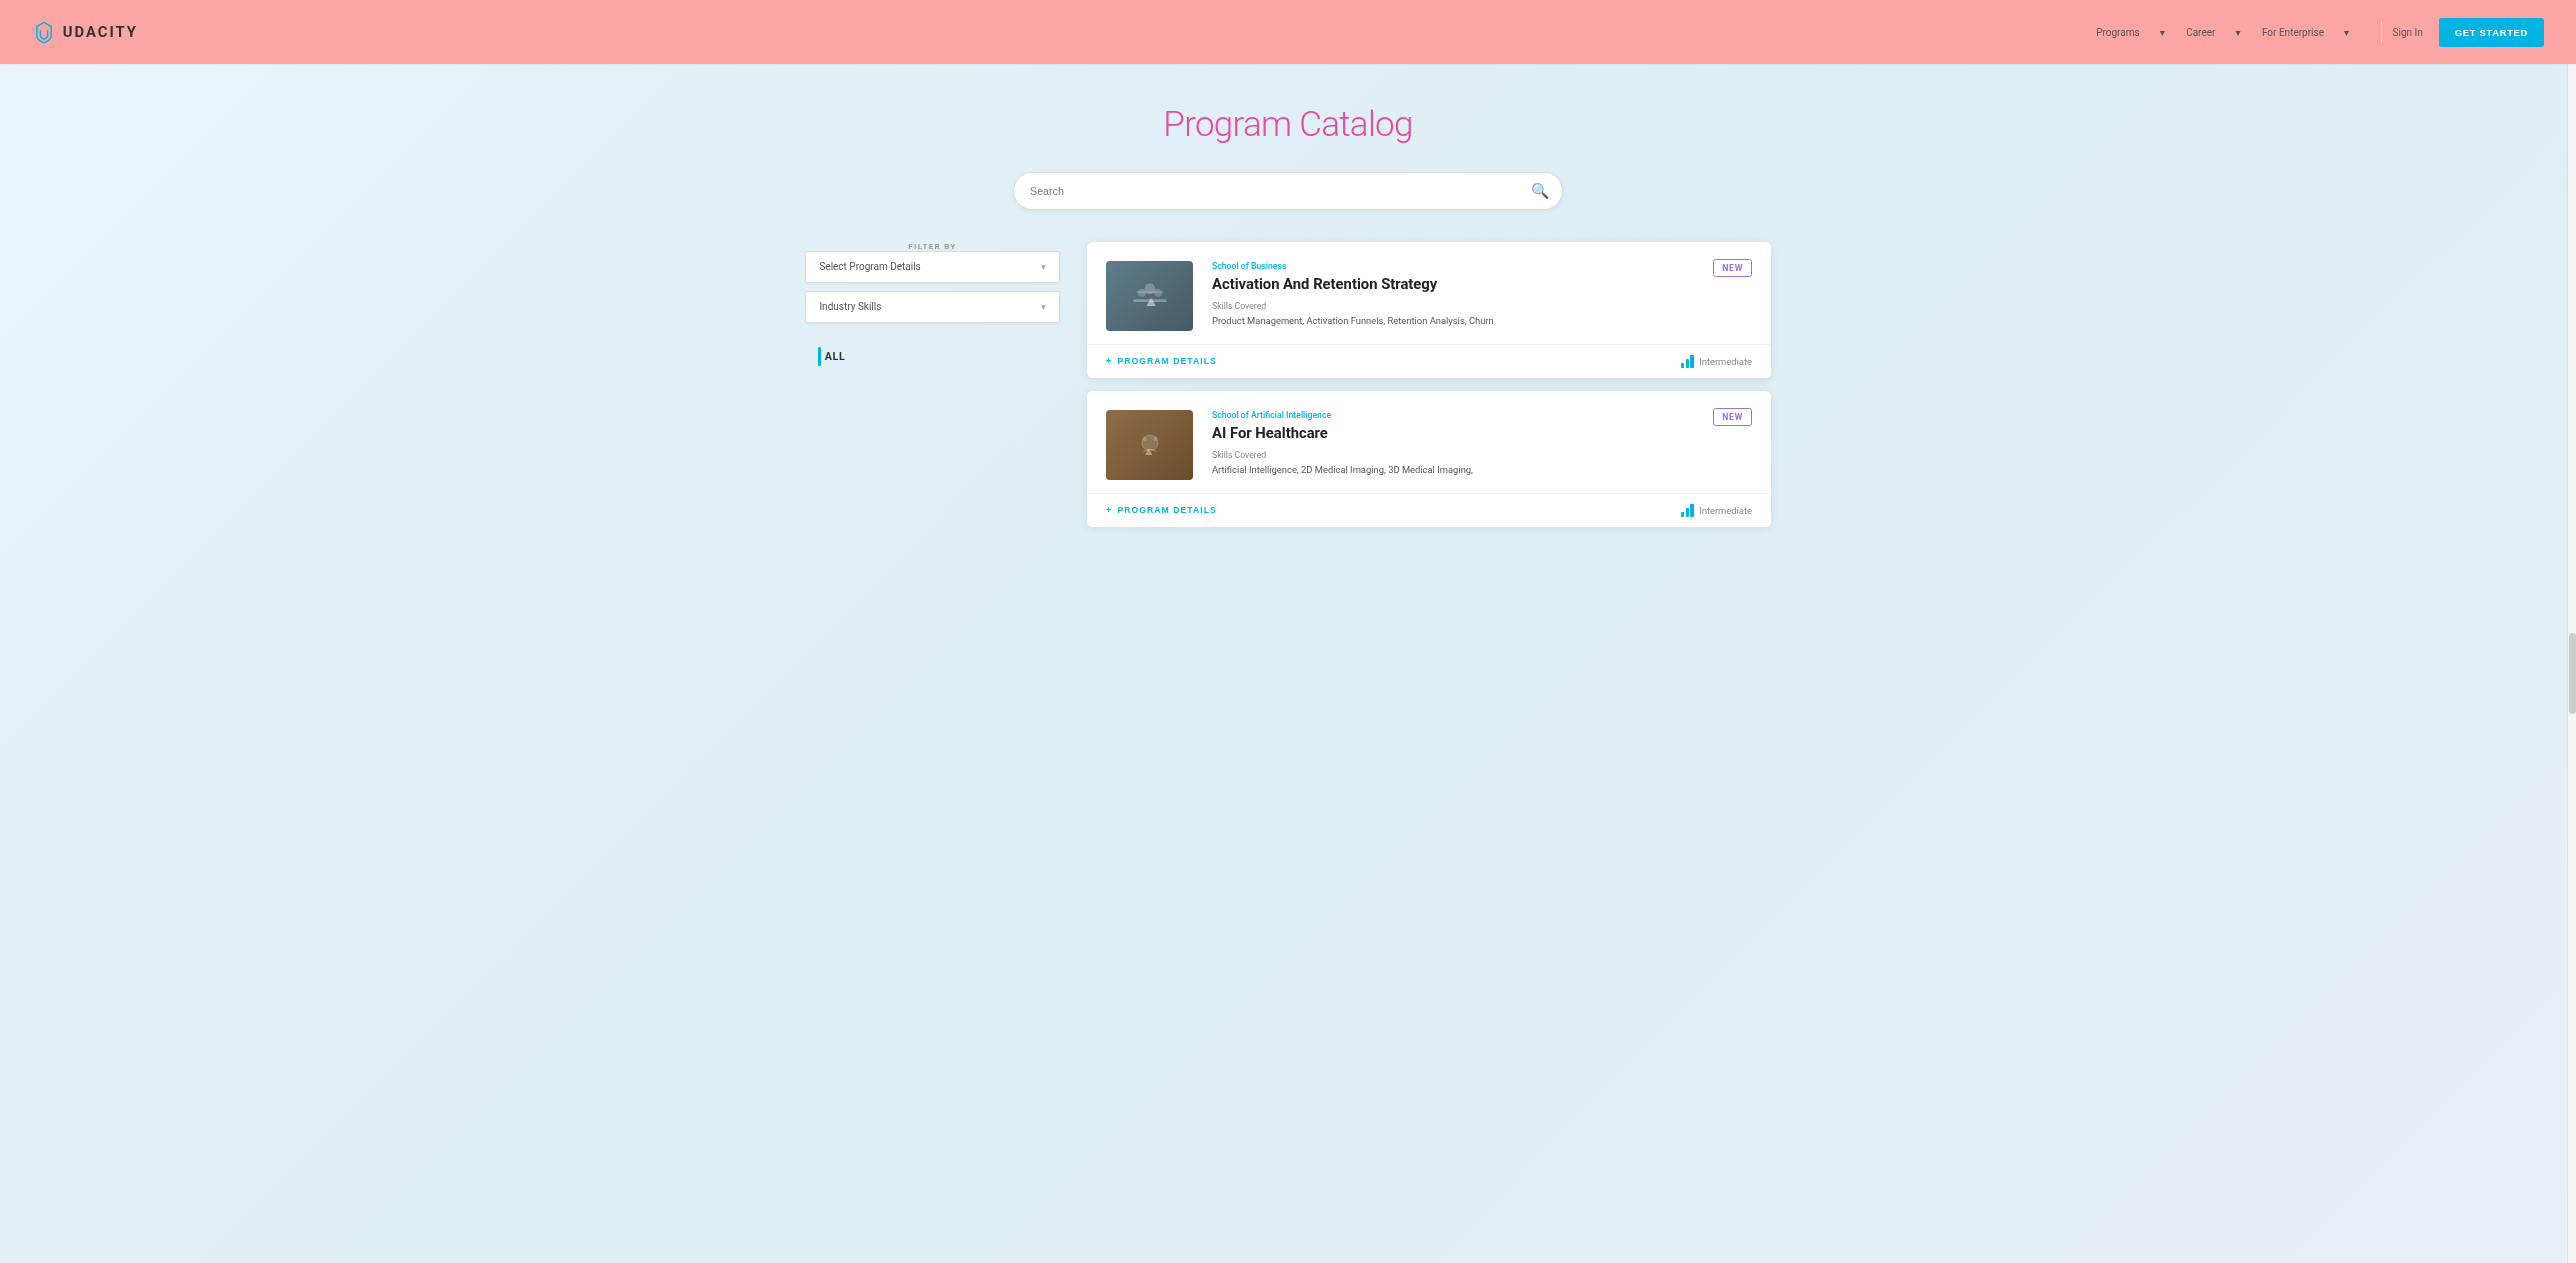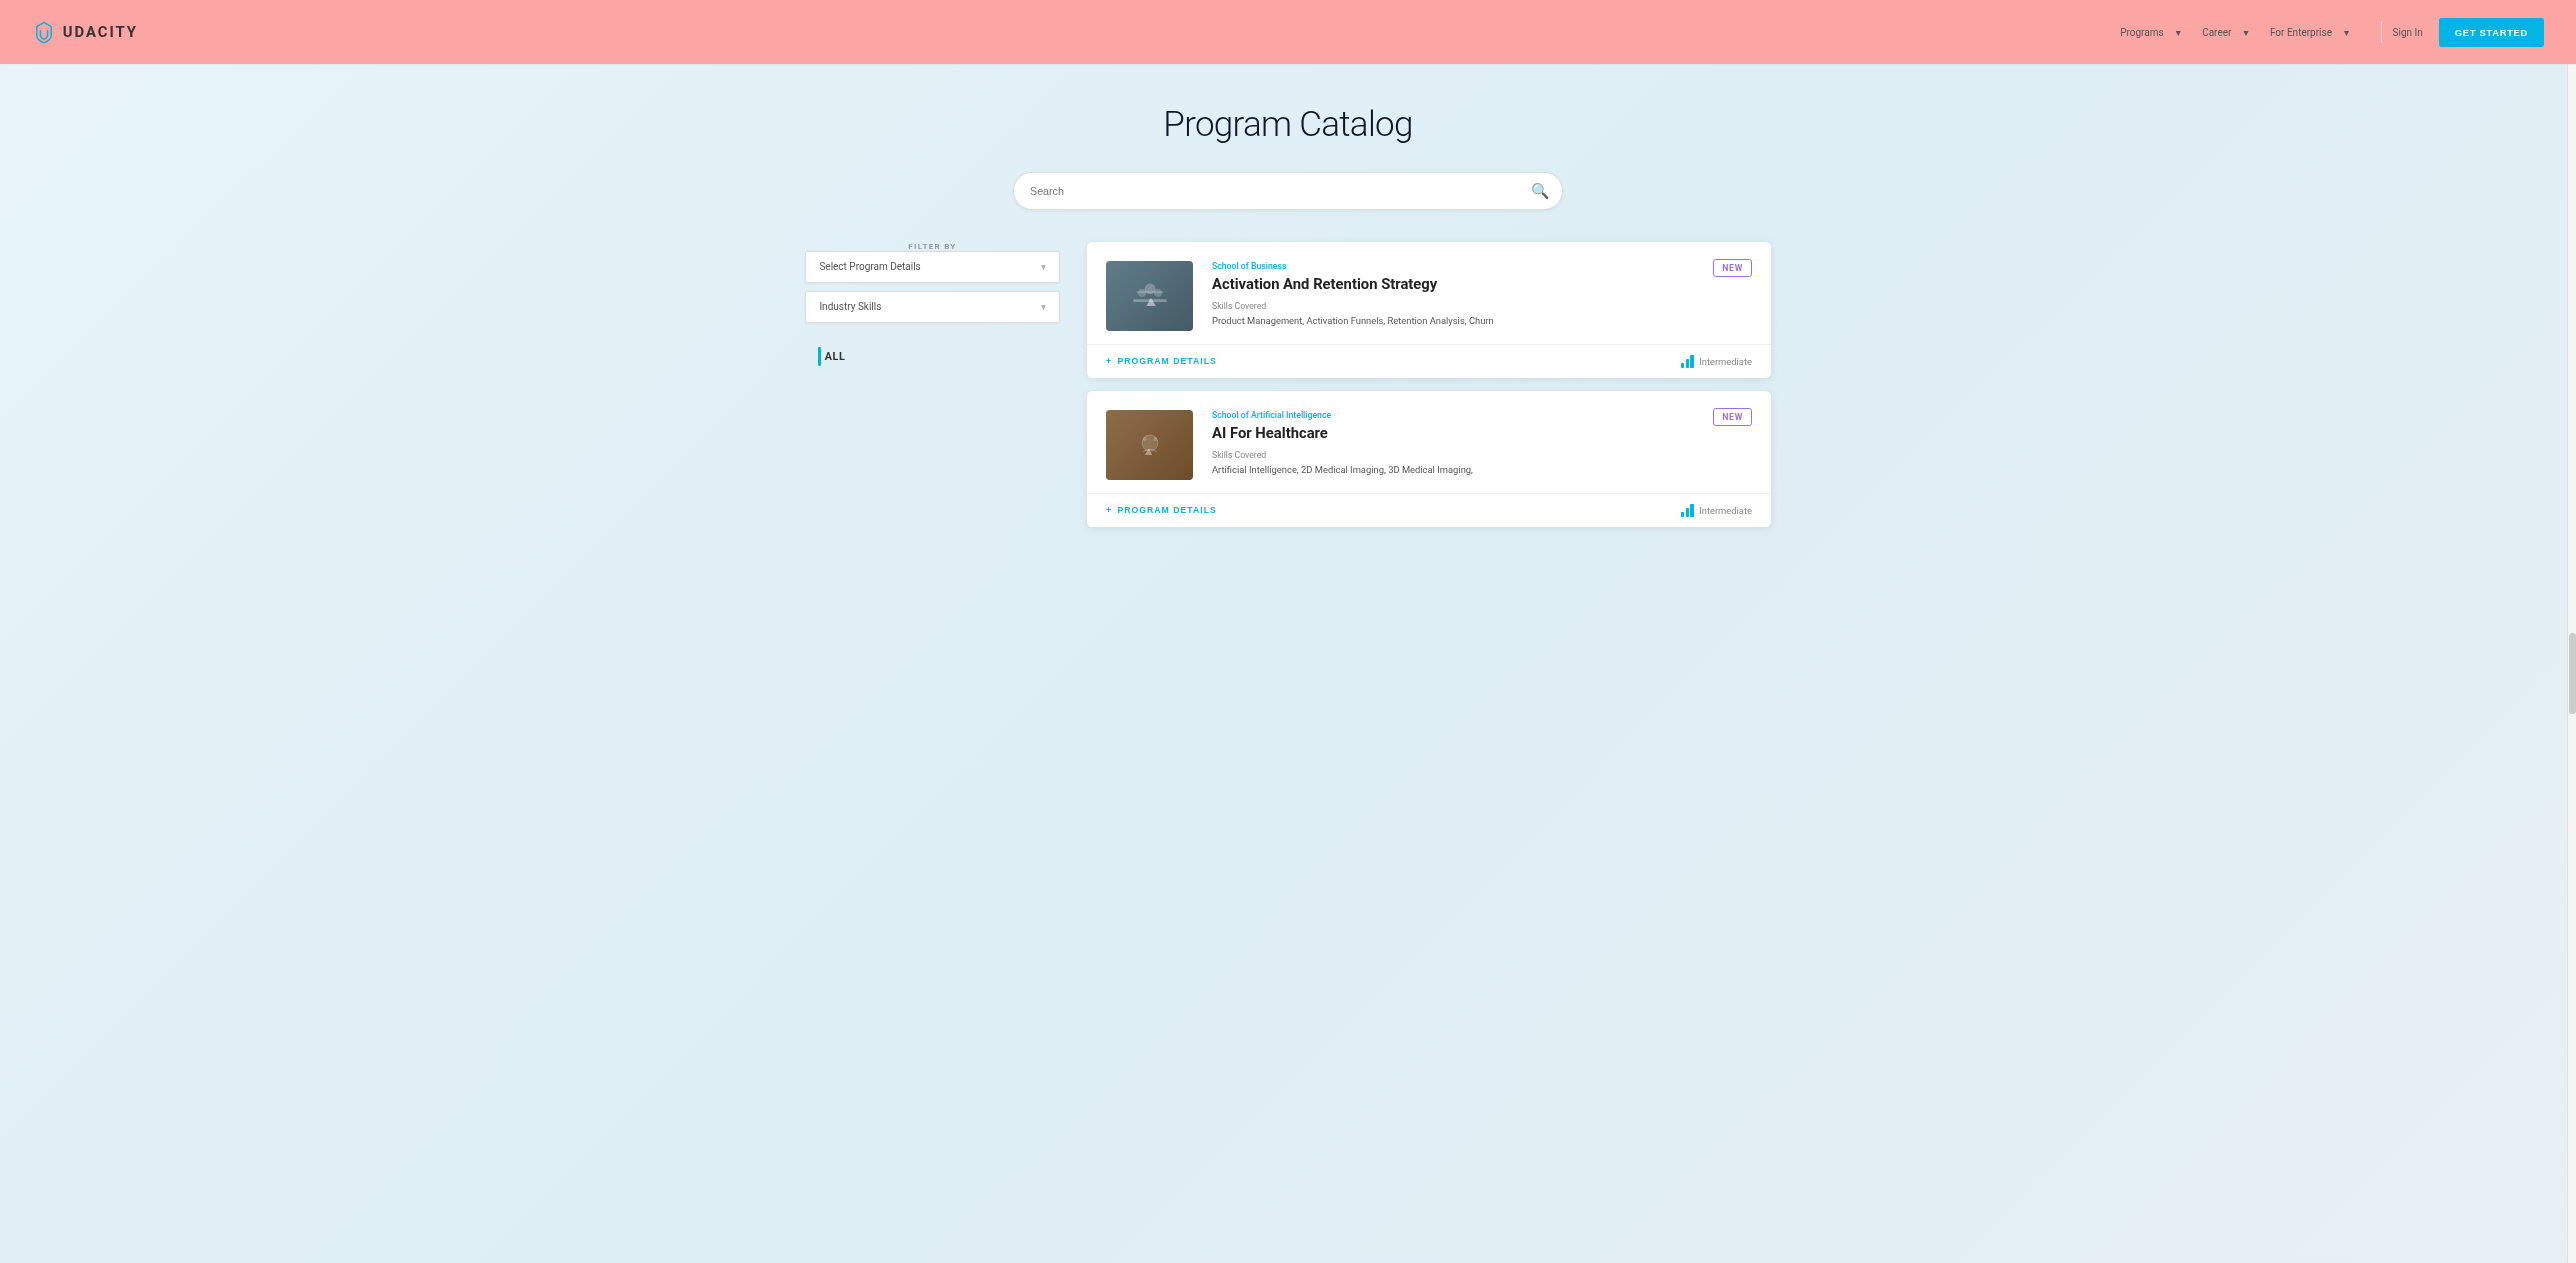--- a/index.html
+++ b/index.html
@@ -43,21 +43,21 @@
       align-items: center;
       gap: 21.5px;
       margin-right: 21.5px;
     }
     .nav-link {
       font-size: 10px;
       color: #555;
       cursor: pointer;
       display: flex;
       align-items: center;
-      gap: 12px;
+      gap: 20px;
     }
     .nav-divider {
       width: 0.7px;
       height: 21.5px;
       background: #ddd;
       margin: 0 10.7px;
     }
     .nav-right {
       display: flex;
       align-items: center;
@@ -84,21 +84,21 @@
     
     .main-content {
       padding: 40px 32px 32px;
     }
 
     
     .page-title {
       text-align: center;
       font-size: 35px;
       font-weight: 300;
-      color: #0f172a;
+      color: #ec4899;
       margin-bottom: 27px;
       letter-spacing: -0.7px;
     }
 
     
     .search-container {
       max-width: 550px;
       margin: 0 auto 32px;
       position: relative;
     }

